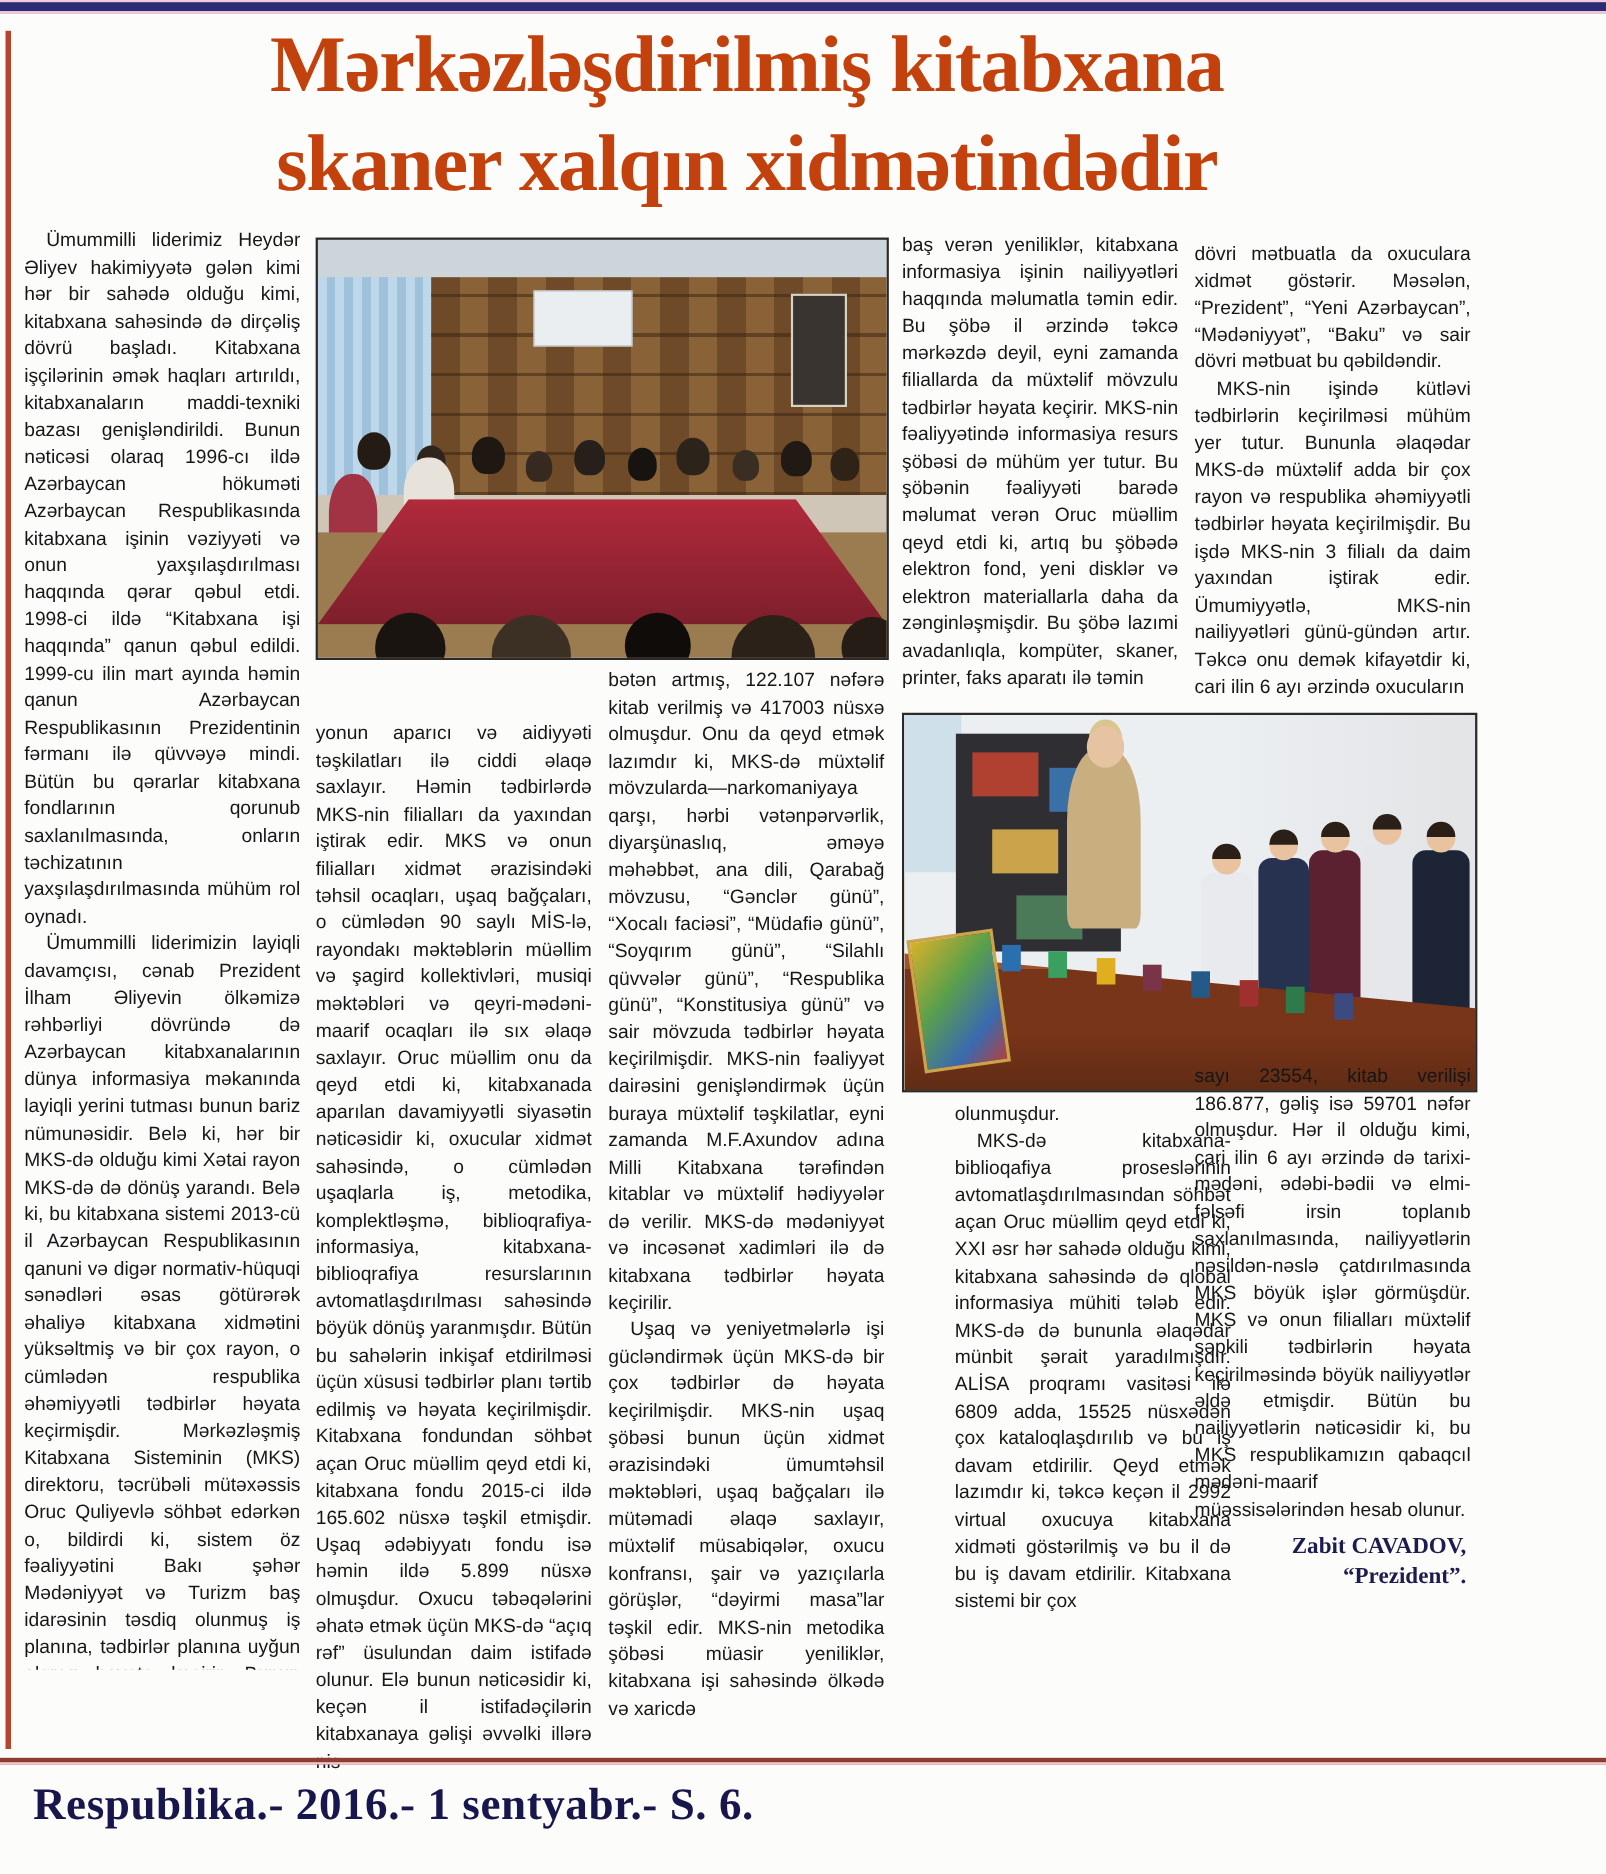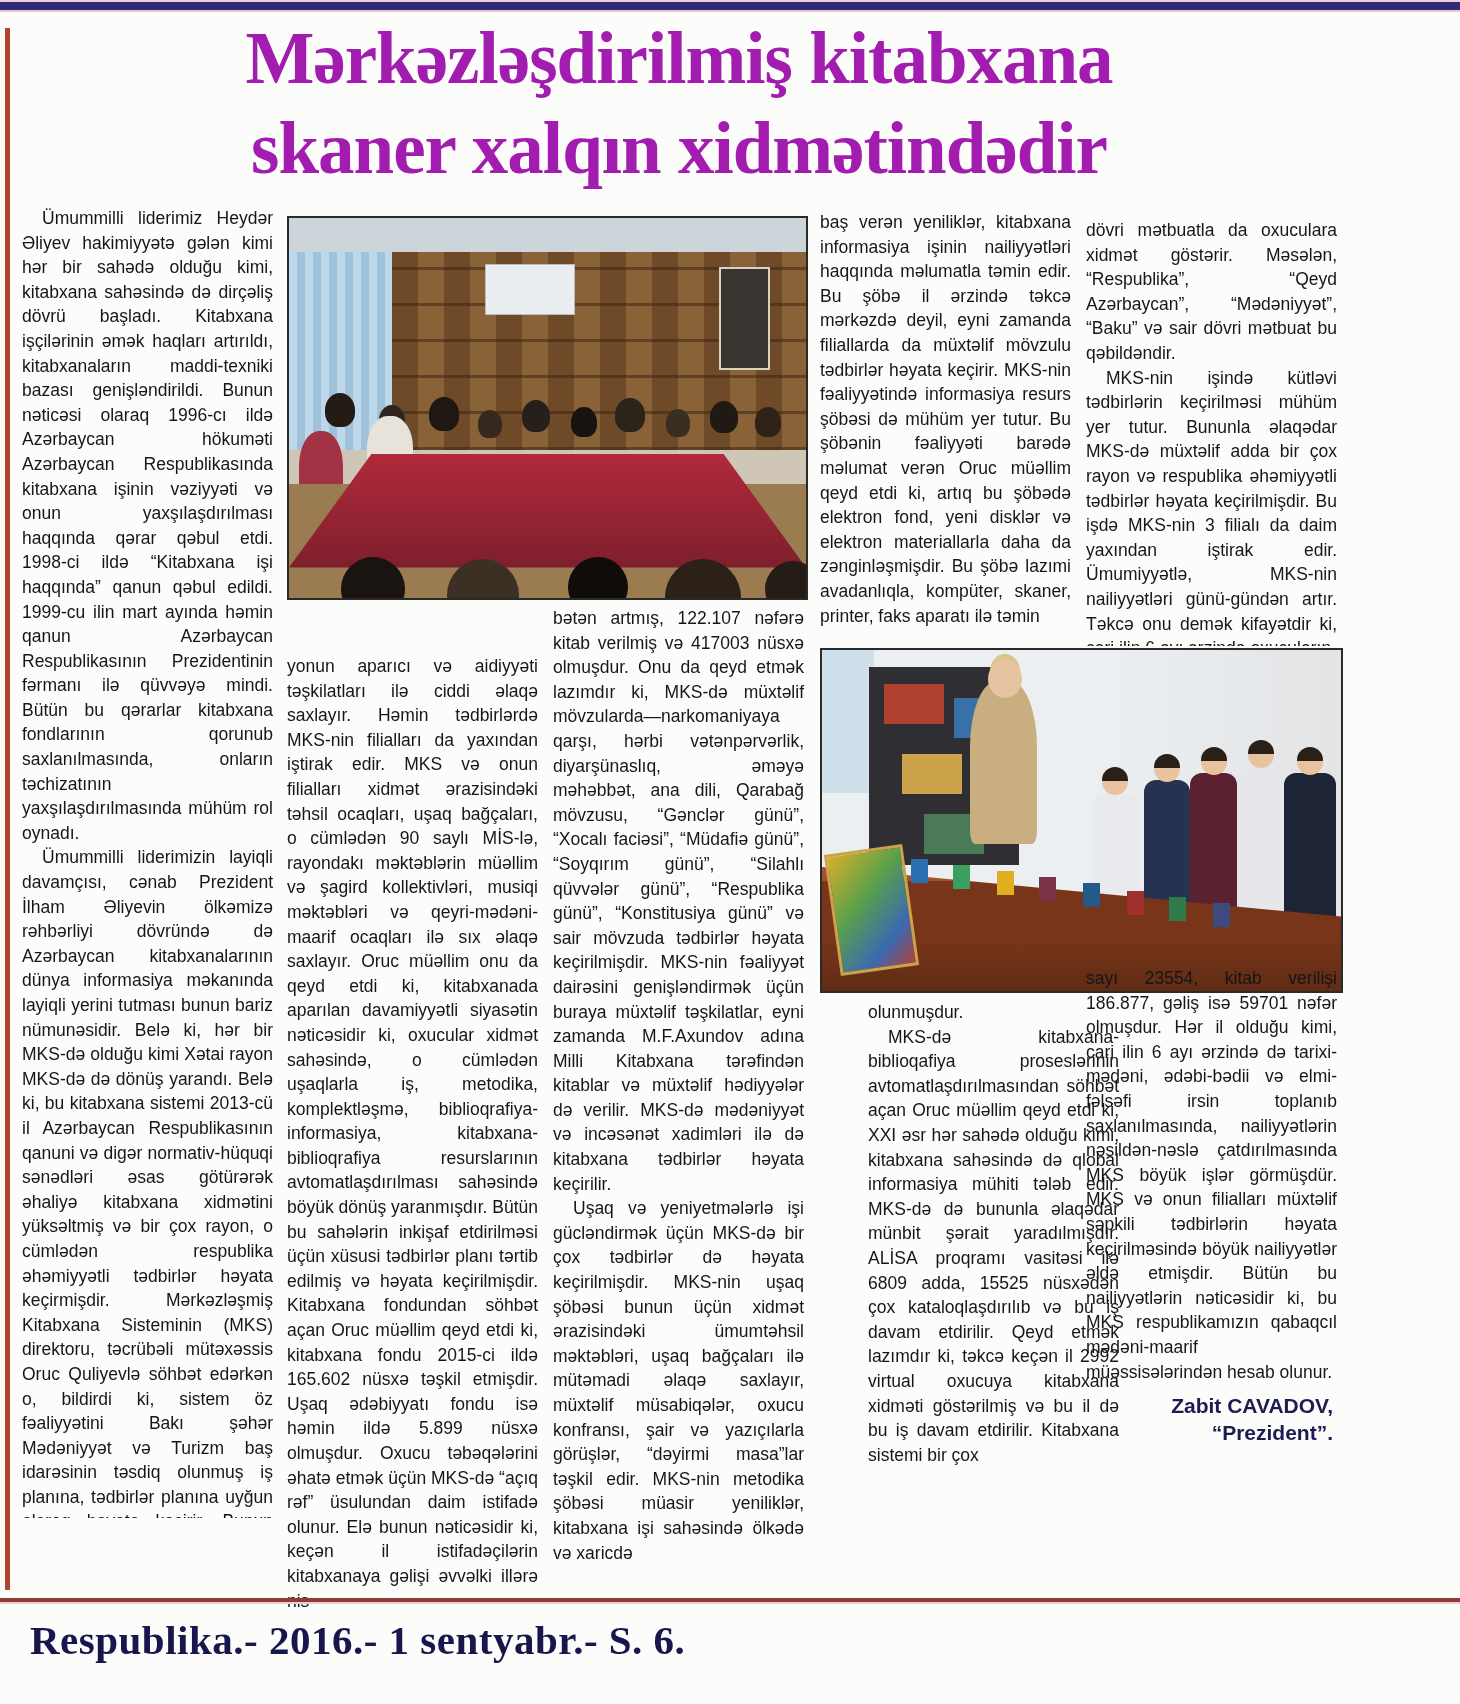--- a/index.html
+++ b/index.html
@@ -16,40 +16,40 @@
   
   .leftline{
     position:absolute; left:5px; top:28px; width:5px; height:1562px;
     background:#b5442f;
   }
   
   .headline{
     position:absolute; top:14px; left:14px; width:1330px;
     text-align:center; font-family:"Liberation Serif", serif;
     font-weight:700; font-size:73px; line-height:90px;
-    letter-spacing:-1px; color:#a21caf;
+    letter-spacing:-1px; color:#c2410c;
   }
   
   .col{
     position:absolute; width:251px; overflow:hidden;
     font-size:17.5px; line-height:24.6px; text-align:justify;
   }
   .col p{margin:0;}
   .para.indent{text-indent:20px;}
   #col1{left:22px;  top:206px;  height:1312px;}
   #col2{left:287px; top:606px;  height:966px;margin-top:48px;}
   #col3{left:553px; top:606px;  height:966px;}
   #col4t{left:820px; top:210px; height:428px;}
   #col5t{left:1086px;top:218px; height:428px;}
   #col4b{left:820px; top:1000px;height:566px;margin-left:48px;}
   #col5b{left:1086px;top:966px; height:585px;}
   
   .signature{
     margin-top:8px; text-align:right; padding-right:4px;
-    font-family:Liberation Sans, sans-serif; font-weight:700;
+    font-family:Liberation Serif, serif; font-weight:700;
     font-size:21px; line-height:27px; color:#1c1c50; text-indent:0;
   }
   
   .photo{position:absolute; border:2px solid #2a2a2a; overflow:hidden; background:#cfc6b8;}
   #photo1{left:287px; top:216px; width:517px; height:380px;}
   #photo2{left:820px; top:648px; width:519px; height:341px;}
   .photo *{position:absolute;}
   
   .ph1-ceiling{top:0; left:0; width:100%; height:9%; background:#ccd5d9;}
   .ph1-curtain{top:9%; left:0; width:20%; height:52%;
@@ -165,21 +165,21 @@
   <div class="col" id="col3">
     <p class="para">bətən artmış, 122.107 nəfərə kitab verilmiş və 417003 nüsxə olmuşdur. Onu da qeyd etmək lazımdır ki, MKS-də müxtəlif mövzularda—narkomaniyaya qarşı, hərbi vətənpərvərlik, diyarşünaslıq, əməyə məhəbbət, ana dili, Qarabağ mövzusu, “Gənclər günü”, “Xocalı faciəsi”, “Müdafiə günü”, “Soyqırım günü”, “Silahlı qüvvələr günü”, “Respublika günü”, “Konstitusiya günü” və sair mövzuda tədbirlər həyata keçirilmişdir. MKS-nin fəaliyyət dairəsini genişləndirmək üçün buraya müxtəlif təşkilatlar, eyni zamanda M.F.Axundov adına Milli Kitabxana tərəfindən kitablar və müxtəlif hədiyyələr də verilir. MKS-də mədəniyyət və incəsənət xadimləri ilə də kitabxana tədbirlər həyata keçirilir.</p>
     <p class="para indent">Uşaq və yeniyetmələrlə işi gücləndirmək üçün MKS-də bir çox tədbirlər də həyata keçirilmişdir. MKS-nin uşaq şöbəsi bunun üçün xidmət ərazisindəki ümumtəhsil məktəbləri, uşaq bağçaları ilə mütəmadi əlaqə saxlayır, müxtəlif müsabiqələr, oxucu konfransı, şair və yazıçılarla görüşlər, “dəyirmi masa”lar təşkil edir. MKS-nin metodika şöbəsi müasir yeniliklər, kitabxana işi sahəsində ölkədə və xaricdə</p>
   </div>
 
   <div class="col" id="col4t">
     <p class="para">baş verən yeniliklər, kitabxana informasiya işinin nailiyyətləri haqqında məlumatla təmin edir. Bu şöbə il ərzində təkcə mərkəzdə deyil, eyni zamanda filiallarda da müxtəlif mövzulu tədbirlər həyata keçirir. MKS-nin fəaliyyətində informasiya resurs şöbəsi də mühüm yer tutur. Bu şöbənin fəaliyyəti barədə məlumat verən Oruc müəllim qeyd etdi ki, artıq bu şöbədə elektron fond, yeni disklər və elektron materiallarla daha da zənginləşmişdir. Bu şöbə lazımi avadanlıqla, kompüter, skaner, printer, faks aparatı ilə təmin</p>
   </div>
 
   <div class="col" id="col5t">
-    <p class="para">dövri mətbuatla da oxuculara xidmət göstərir. Məsələn, “Respublika”, “Qeyd Azərbaycan”, “Mədəniyyət”, “Baku” və sair dövri mətbuat bu qəbildəndir.</p>
+    <p class="para">dövri mətbuatla da oxuculara xidmət göstərir. Məsələn, “Prezident”, “Yeni Azərbaycan”, “Mədəniyyət”, “Baku” və sair dövri mətbuat bu qəbildəndir.</p>
     <p class="para indent">MKS-nin işində kütləvi tədbirlərin keçirilməsi mühüm yer tutur. Bununla əlaqədar MKS-də müxtəlif adda bir çox rayon və respublika əhəmiyyətli tədbirlər həyata keçirilmişdir. Bu işdə MKS-nin 3 filialı da daim yaxından iştirak edir. Ümumiyyətlə, MKS-nin nailiyyətləri günü-gündən artır. Təkcə onu demək kifayətdir ki, cari ilin 6 ayı ərzində oxucuların</p>
   </div>
 
   <div class="col" id="col4b">
     <p class="para">olunmuşdur.</p>
     <p class="para indent">MKS-də kitabxana-biblioqafiya proseslərinin avtomatlaşdırılmasından söhbət açan Oruc müəllim qeyd etdi ki, XXI əsr hər sahədə olduğu kimi, kitabxana sahəsində də qlobal informasiya mühiti tələb edir. MKS-də də bununla əlaqədar münbit şərait yaradılmışdır. ALİSA proqramı vasitəsi ilə 6809 adda, 15525 nüsxədən çox kataloqlaşdırılıb və bu iş davam etdirilir. Qeyd etmək lazımdır ki, təkcə keçən il 2992 virtual oxucuya kitabxana xidməti göstərilmiş və bu il də bu iş davam etdirilir. Kitabxana sistemi bir çox</p>
   </div>
 
   <div class="col" id="col5b">
     <p class="para">sayı 23554, kitab verilişi 186.877, gəliş isə 59701 nəfər olmuşdur. Hər il olduğu kimi, cari ilin 6 ayı ərzində də tarixi-mədəni, ədəbi-bədii və elmi-fəlsəfi irsin toplanıb saxlanılmasında, nailiyyətlərin nəsildən-nəslə çatdırılmasında MKS böyük işlər görmüşdür. MKS və onun filialları müxtəlif səpkili tədbirlərin həyata keçirilməsində böyük nailiyyətlər əldə etmişdir. Bütün bu nailiyyətlərin nəticəsidir ki, bu MKS respublikamızın qabaqcıl mədəni-maarif müəssisələrindən hesab olunur.</p>

